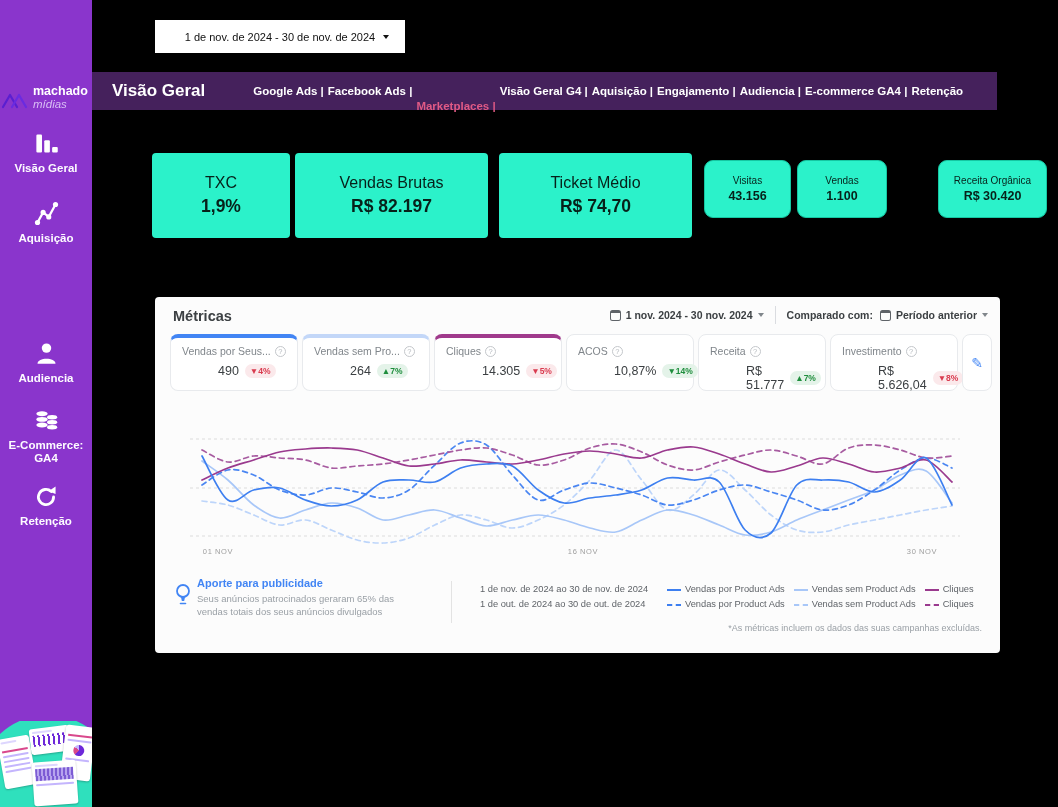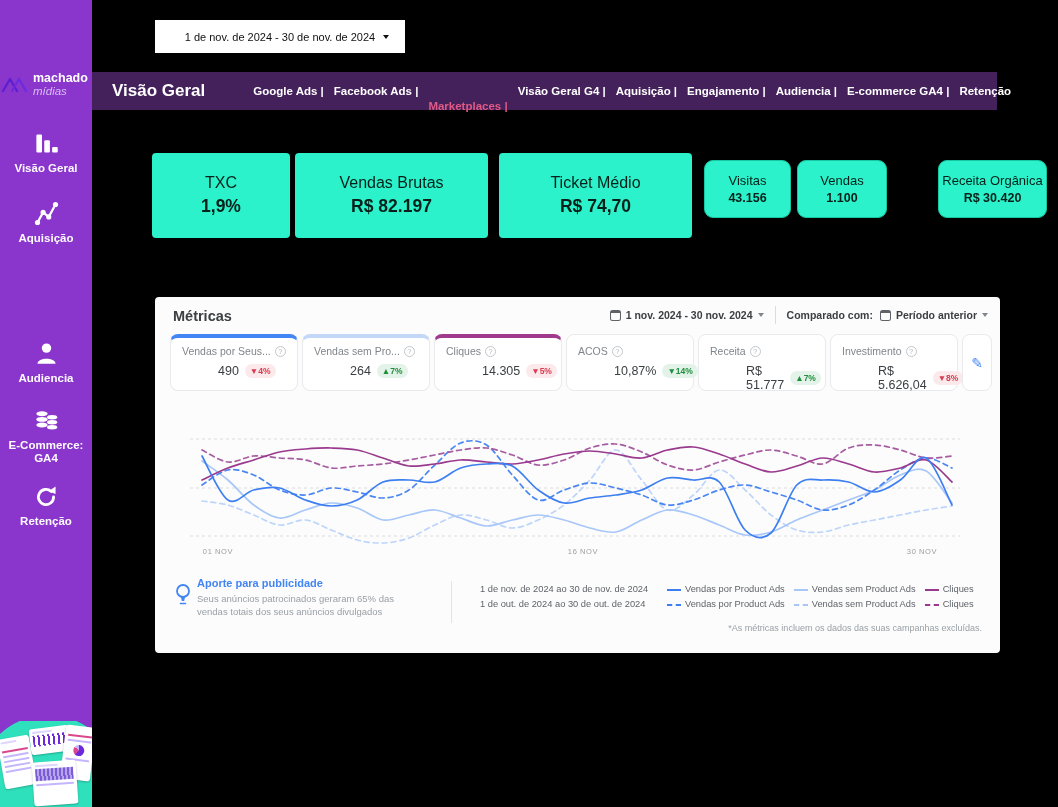--- a/index.html
+++ b/index.html
@@ -4,21 +4,21 @@
 <style>
   * { margin:0; padding:0; box-sizing:border-box; }
   html,body { width:1058px; height:807px; }
   body {
     position:relative; background:#000; overflow:hidden;
     font-family:"Liberation Sans", sans-serif;
   }
 
   
   .sidebar { position:absolute; left:0; top:0; width:92px; height:807px; background:#8a35cc; z-index:3; }
-  .brand { position:absolute; left:0; top:72px; width:92px; height:38px; display:flex; align-items:flex-start; }
+  .brand { position:absolute; left:0; top:72px; width:92px; height:38px; display:flex; align-items:flex-end; }
   .brand-text { margin-left:3px; line-height:1.05; }
   .brand-name { color:#fff; font-size:12.5px; font-weight:bold; }
   .brand-sub { color:#d9bdf5; font-size:11.5px; font-style:italic; }
   .side-item { position:absolute; left:0; width:92px; text-align:center; cursor:pointer; }
   .side-item .ico { display:block; margin:0 auto; }
   .side-label { display:block; margin-top:5px; color:#fdfbff; font-size:11.5px; font-weight:bold; line-height:1.15; padding:0 3px; }
 
   
   .promo { position:absolute; left:0; bottom:0; width:92px; height:86px; overflow:hidden; }
   .promo-circle { position:absolute; left:-22px; bottom:-48px; width:140px; height:140px; border-radius:50%; background:#2fe0bd; }
@@ -34,31 +34,31 @@
   .d-line { height:7px; border-bottom:2px solid #d9488c; margin-top:1px; }
   .d-pie { width:11px; height:11px; border-radius:50%; margin:3px auto 0; background:conic-gradient(#6d28d9 0 60%, #d9488c 60% 85%, #c4b5fd 85%); }
 
   
   .date-picker { position:absolute; left:155px; top:20px; width:250px; height:33px; background:#fff; display:flex; align-items:center; justify-content:center; font-size:11px; color:#111; cursor:pointer; z-index:2; }
   .date-picker .caret { position:absolute; right:16px; width:0; height:0; border-left:3.5px solid transparent; border-right:3.5px solid transparent; border-top:4px solid #111; }
 
   
   .navbar { position:absolute; left:92px; top:72px; width:905px; height:38px; background:#45215c; display:flex; align-items:center; z-index:2; }
   .nav-title { margin-left:20px; color:#fff; font-size:17px; font-weight:bold; white-space:nowrap; }
-  .nav-links { display:flex; align-items:center; gap:10px; margin-left:48px; white-space:nowrap; }
+  .nav-links { display:flex; align-items:center; gap:4px; margin-left:48px; white-space:nowrap; }
   .nav-link { color:#fff; font-size:11.5px; font-weight:bold; cursor:pointer; }
   .nav-link.active { color:#e05a85;margin-top:30px; }
 
   
   .kpi { position:absolute; background:#2bf2ca; display:flex; flex-direction:column; align-items:center; justify-content:center; color:#07211a;text-align:center; }
   .kpi-lg { top:153px; height:85px; border-radius:4px; gap:4px; }
   .kpi-lg .kpi-label { font-size:16px; }
   .kpi-lg .kpi-value { font-size:17.5px; font-weight:bold; }
   .kpi-sm { top:160px; height:58px; border-radius:9px; gap:3px; border:1.5px solid #15c7a2; }
-  .kpi-sm .kpi-label { font-size:13px; }
+  .kpi-sm .kpi-label { font-size:10px; }
   .kpi-sm .kpi-value { font-size:12.5px; font-weight:bold; }
   .k1 { left:152px; width:138px; } .k2 { left:295px; width:193px; } .k3 { left:499px; width:193px; }
   .s1 { left:704px; width:87px; } .s2 { left:797px; width:90px; } .s3 { left:938px; width:109px; }
 
   
   .panel { position:absolute; left:155px; top:297px; width:845px; height:356px; background:#fcfcfc; border-radius:4px; }
   .panel-title { position:absolute; left:18px; top:11px; font-size:14.5px; font-weight:bold; color:#3c4043; }
   .panel-controls { position:absolute; right:12px; top:9px; display:flex; align-items:center; gap:7px; font-size:10.5px; font-weight:bold; color:#3c4043; }
   .cal-icon { width:11px; height:11px; border:1.3px solid #5f6368; border-top-width:3.2px; border-radius:2.5px; display:inline-block; }
   .chev { width:0; height:0; border-left:3.5px solid transparent; border-right:3.5px solid transparent; border-top:4px solid #80868b; display:inline-block; }

